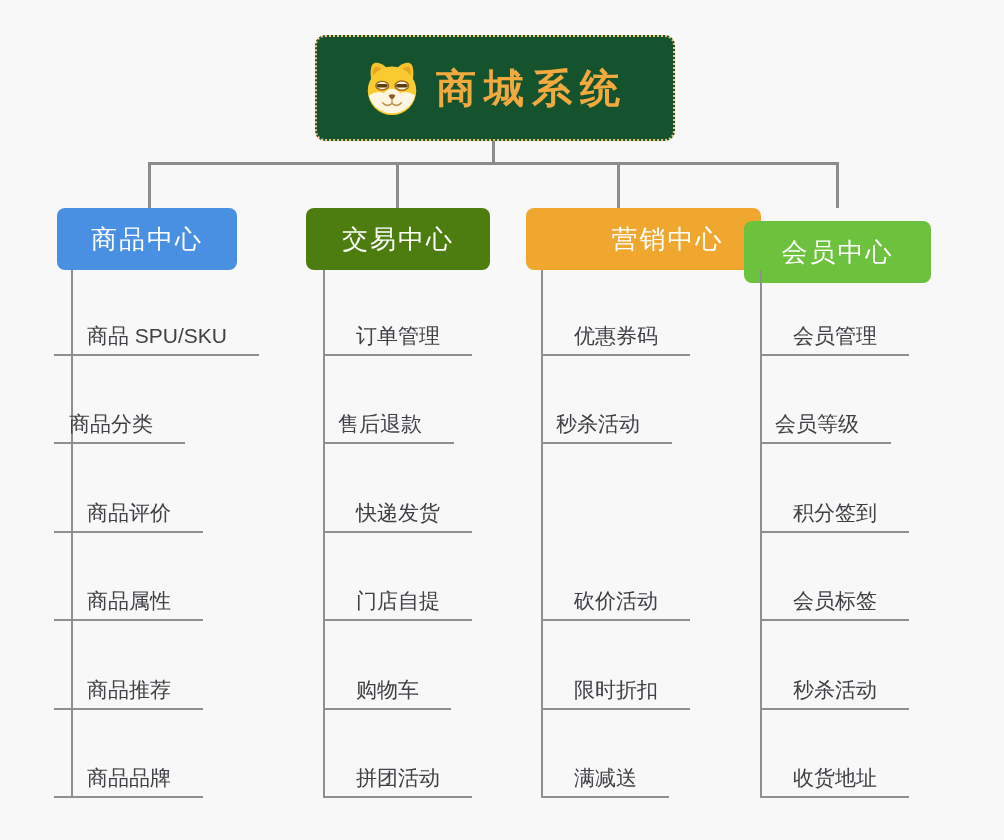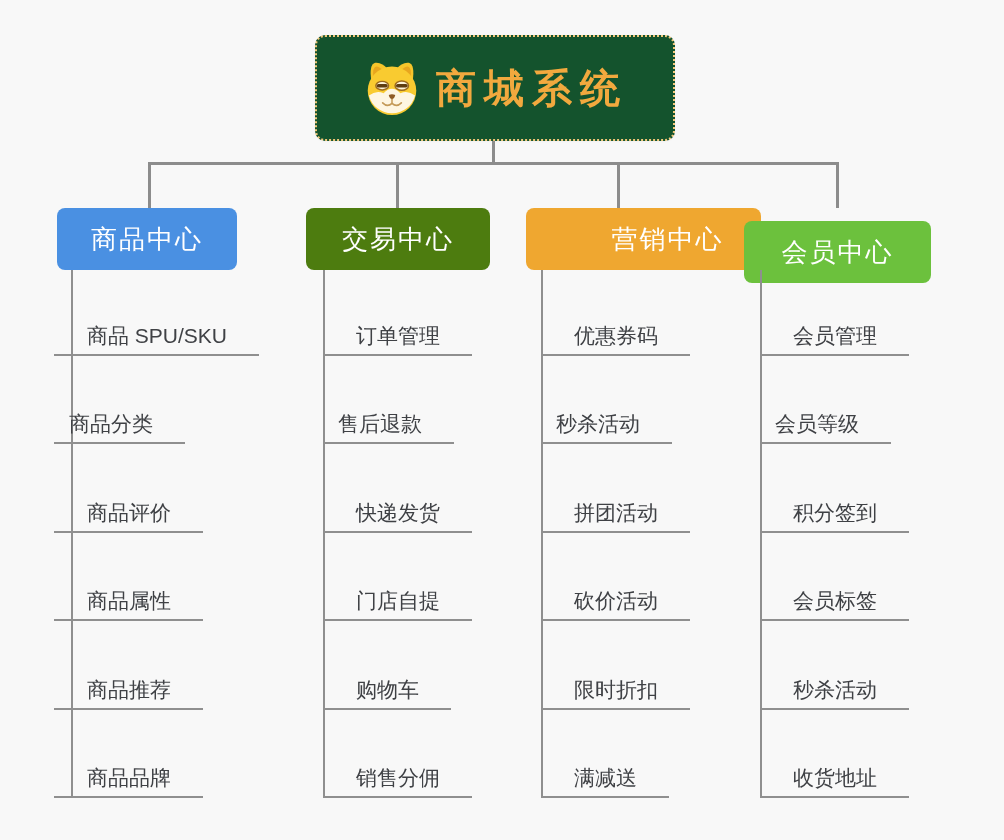--- a/index.html
+++ b/index.html
@@ -128,25 +128,24 @@
   <div class="item col-1 row-3">商品评价</div>
   <div class="item col-1 row-4">商品属性</div>
   <div class="item col-1 row-5">商品推荐</div>
   <div class="item col-1 row-6">商品品牌</div>
 
   <div class="item col-2 row-1">订单管理</div>
   <div class="item col-2 row-2">售后退款</div>
   <div class="item col-2 row-3">快递发货</div>
   <div class="item col-2 row-4">门店自提</div>
   <div class="item col-2 row-5">购物车</div>
-  <div class="item col-2 row-6">销售分佣</div>
+  <div class="item col-2 row-6">拼团活动</div>
 
   <div class="item col-3 row-1">优惠券码</div>
   <div class="item col-3 row-2">秒杀活动</div>
-  <div class="item col-3 row-3">拼团活动</div>
   <div class="item col-3 row-4">砍价活动</div>
   <div class="item col-3 row-5">限时折扣</div>
   <div class="item col-3 row-6">满减送</div>
 
   <div class="item col-4 row-1">会员管理</div>
   <div class="item col-4 row-2">会员等级</div>
   <div class="item col-4 row-3">积分签到</div>
   <div class="item col-4 row-4">会员标签</div>
   <div class="item col-4 row-5">秒杀活动</div>
   <div class="item col-4 row-6">收货地址</div>

